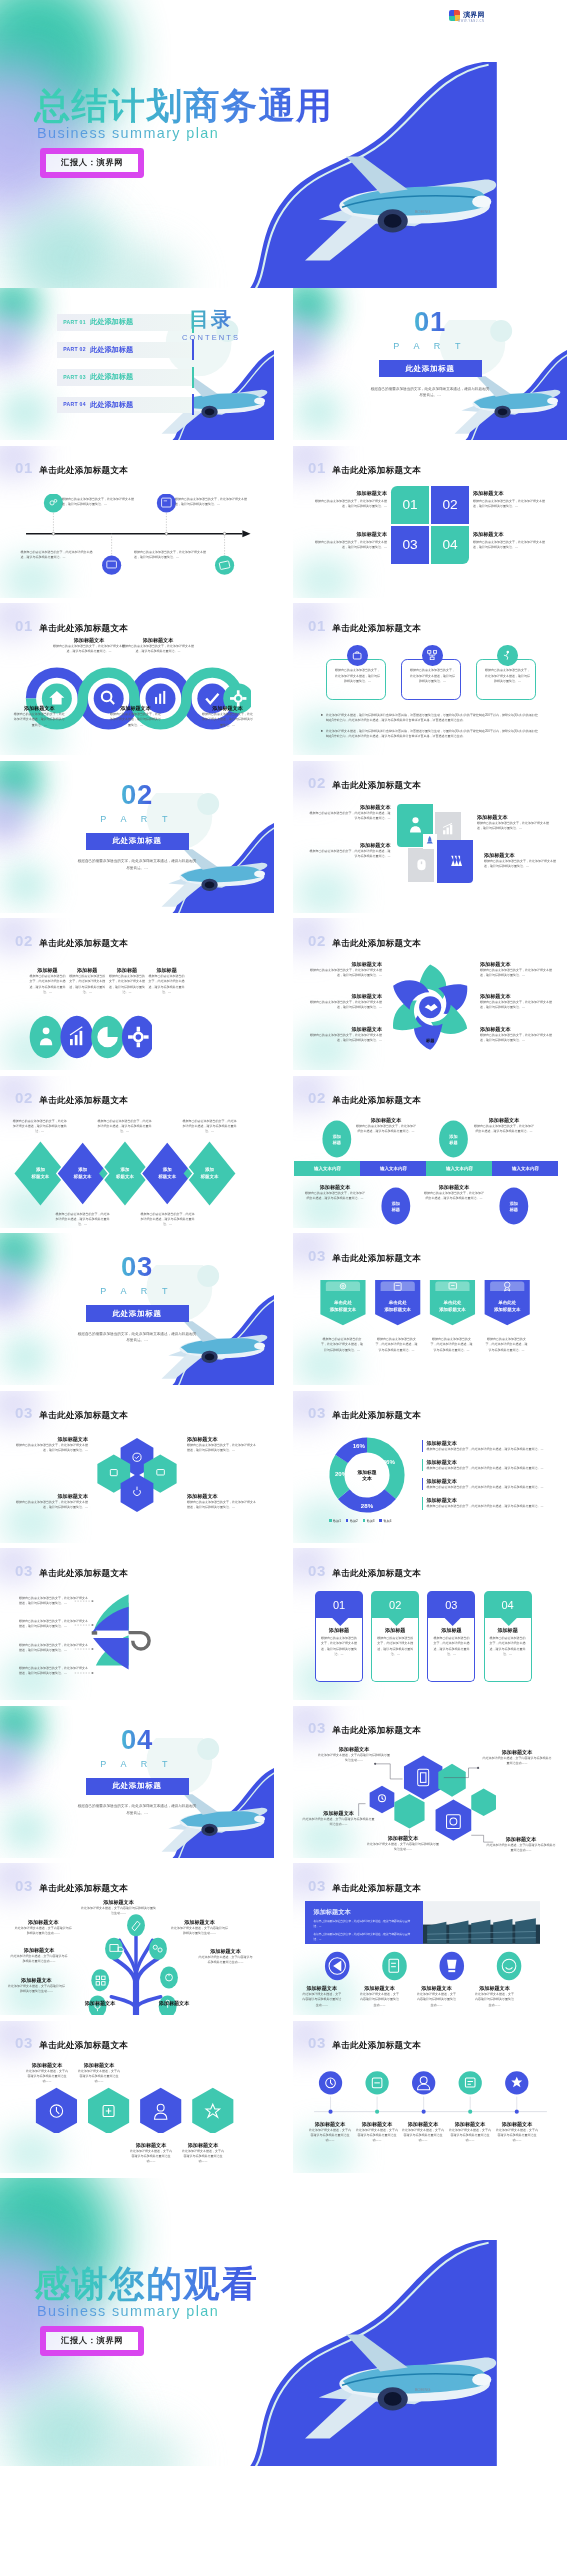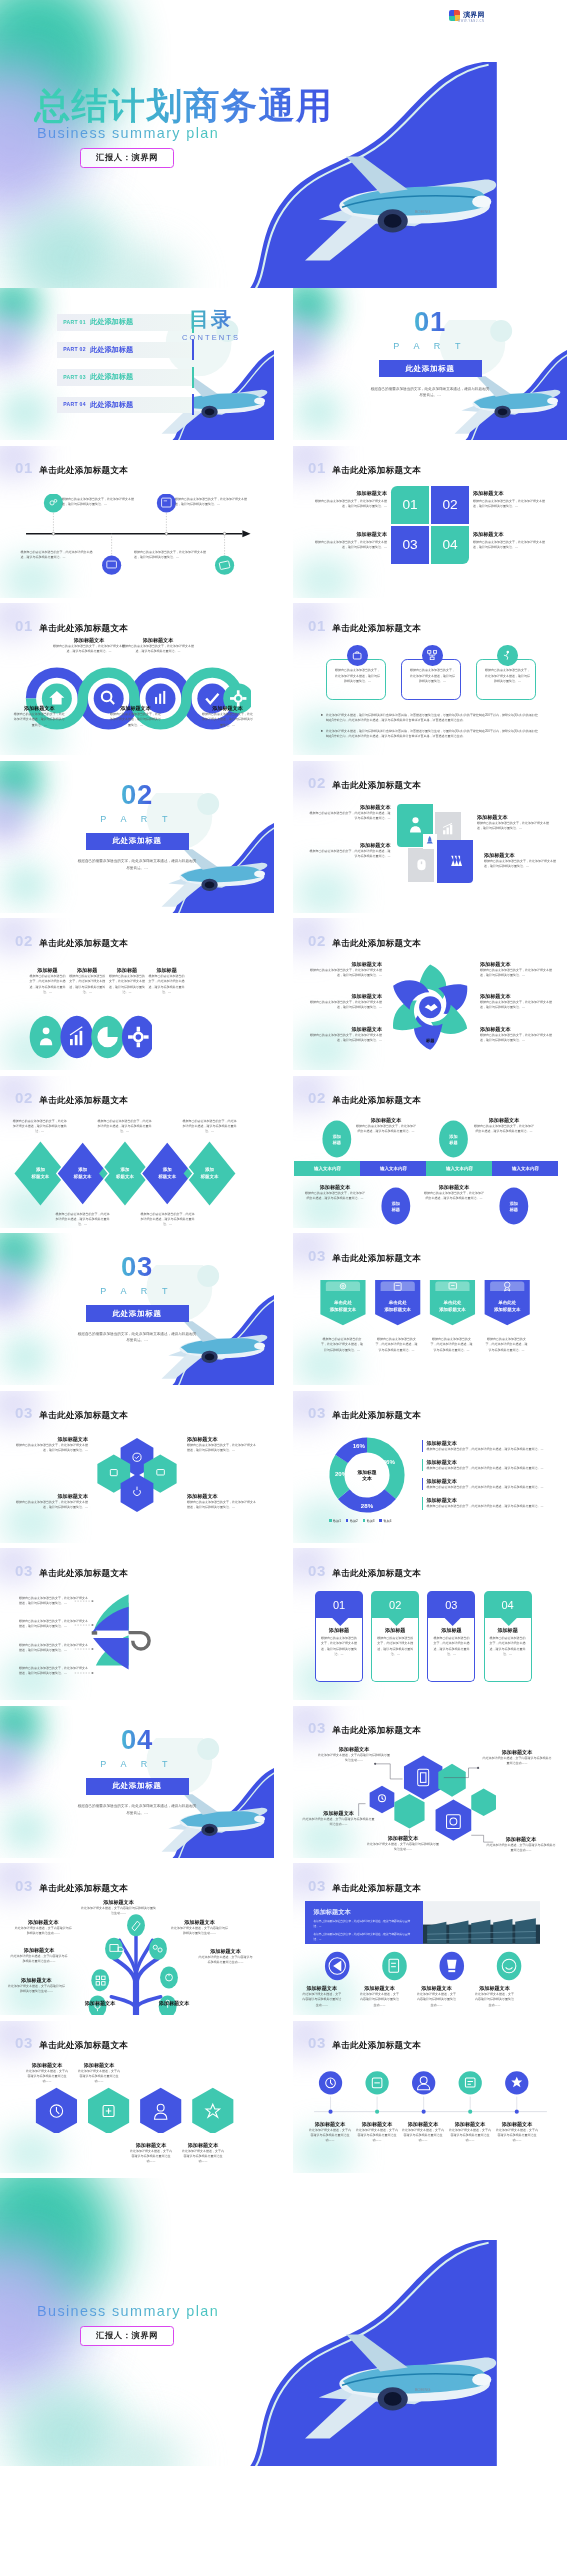--- a/index.html
+++ b/index.html
@@ -48,23 +48,23 @@
     white-space:nowrap;
   }
   .sub-title {
     position:absolute; left:37px; top:125px;
     font-size:14.4px; letter-spacing:1.4px;
     background: linear-gradient(90deg,#5d8fe8,#49c7be);
     -webkit-background-clip:text; background-clip:text; color:transparent;
   }
   .presenter-box {
     position:absolute; left:40px; top:148px;
-    border:1px solid #d946ef; border-radius:3.4px;
+    border:6px solid #d946ef; border-radius:3.4px;
     padding:3.4px 15px; background:rgba(255,255,255,.75);
-    font-size:8.2px; font-weight:bold; color:#1a1a1a; letter-spacing:0.7px;margin-left:40px;
+    font-size:8.2px; font-weight:bold; color:#1a1a1a; letter-spacing:0.7px;
   }
 
   
   .sl-head { position:absolute; left:15px; top:13.7px; display:flex; align-items:baseline; gap:6.2px; }
   .sl-head .num { font-size:15px; color:#c9cff0; font-weight:bold; letter-spacing:0.7px; }
   .sl-head .txt { font-size:8.6px; font-weight:bold; color:#1b1b1b; letter-spacing:0.3px; }
 
   
   .cat-item { position:relative; height:16.5px; margin-bottom:11px; width:137px; }
   .cat-bar { position:absolute; inset:0; background:linear-gradient(90deg,#eceef5,#eef6f4); }
@@ -1329,18 +1329,19 @@
       <path d="M44 92 C90 76 170 72 250 78" stroke="#1f7fae" stroke-width="2.5" fill="none"></path>
       <path d="M60 104 L-10 170 L26 170 L98 112 Z" fill="#dbe9f2"></path>
       <path d="M100 72 L50 18 L74 18 L140 66 Z" fill="#bcd7e6"></path>
       <ellipse cx="118" cy="112" rx="22" ry="17" fill="#2b3a66"></ellipse>
       <ellipse cx="118" cy="112" rx="13" ry="10" fill="#0d1530"></ellipse>
       <ellipse cx="248" cy="84" rx="14" ry="9" fill="#f2f8fb"></ellipse>
       <text x="150" y="100" font-size="6" fill="#7c8ea0" font-family="Liberation Sans">BOEING</text>
     </g>
   </svg>
 
+  <div class="big-title">感谢您的观看</div>
   <div class="sub-title">Business  summary  plan</div>
   <div class="presenter-box">汇报人：演界网</div>
 </div>
 
 </div>
 
 
 </body></html>

